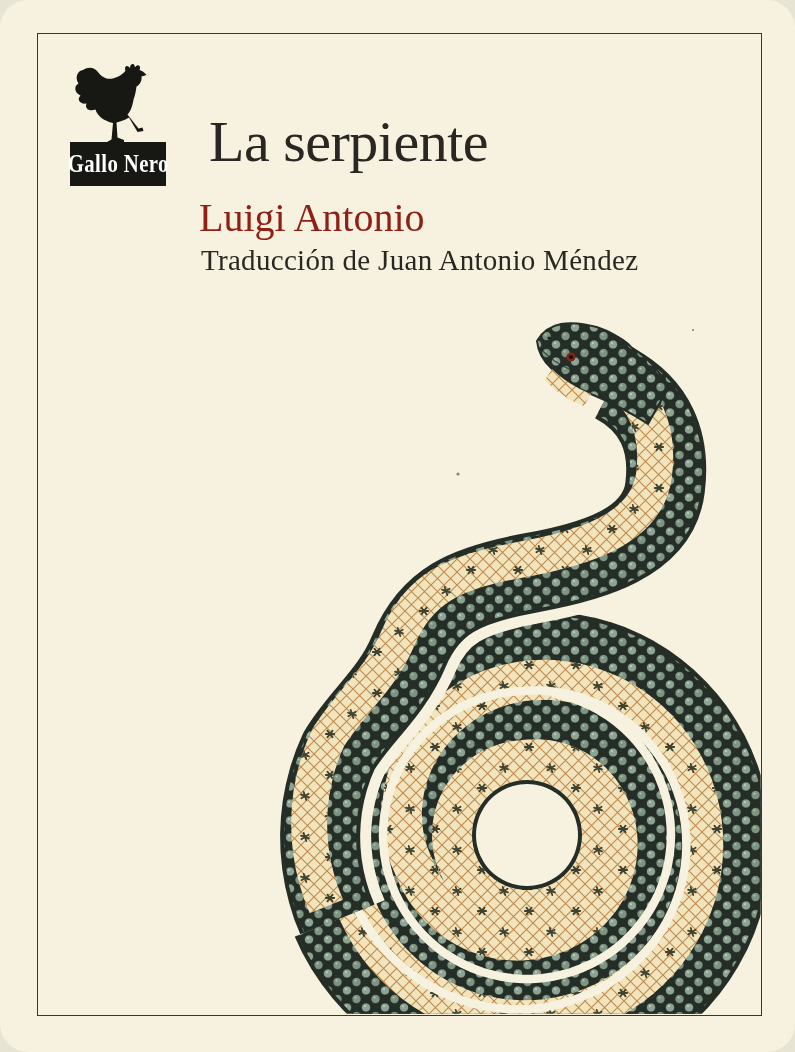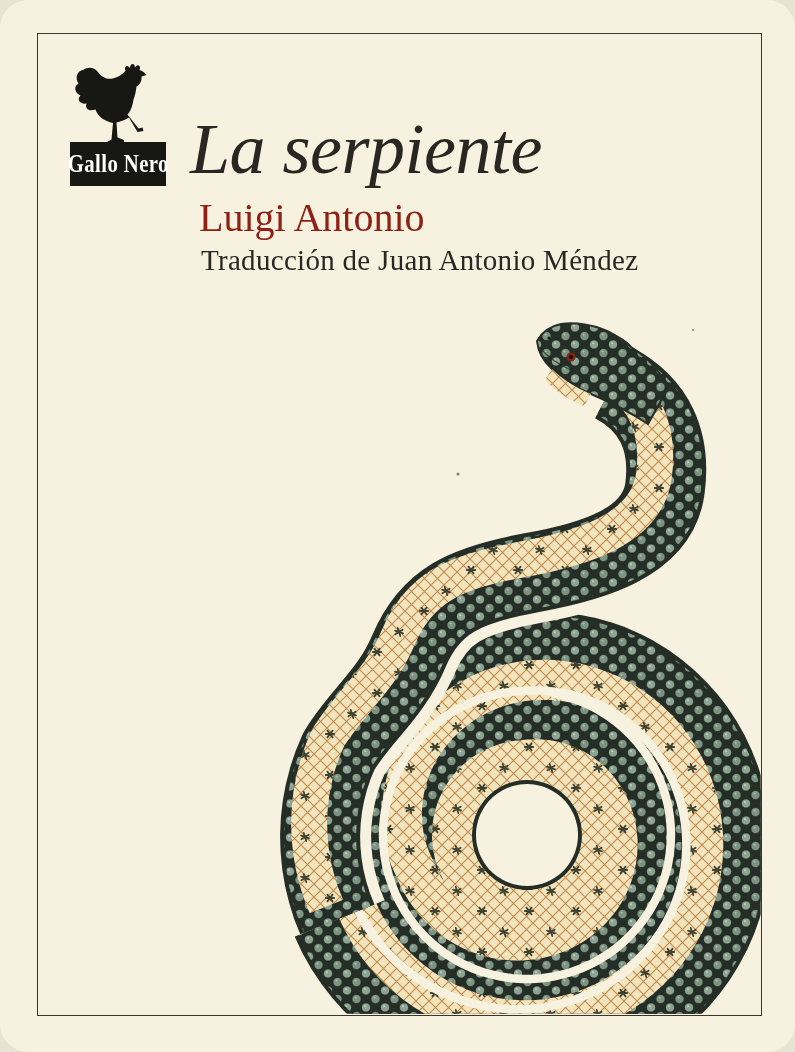--- a/index.html
+++ b/index.html
@@ -28,24 +28,23 @@
   .logo-text{
     display:inline-block;
     font-weight:bold;
     font-size:26px;
     letter-spacing:.5px;
     transform:scaleX(.8);
     white-space:nowrap;
   }
   .rooster{position:absolute;left:70px;top:58px;}
   .book-title{
-    position:absolute;left:190px;top:113px;
-    font-size:72px;line-height:1;letter-spacing:-.5px;
+    position:absolute;left:209px;top:113px;
+    font-size:58px;line-height:1;letter-spacing:-.5px;
     white-space:nowrap;
-    font-style:italic;
   }
   .book-author{
     position:absolute;left:199px;top:198px;
     font-size:40px;line-height:1;
     white-space:nowrap;
   }
   .credit{
     position:absolute;left:201px;top:246px;
     font-size:29px;line-height:1;letter-spacing:.3px;
     white-space:nowrap;

